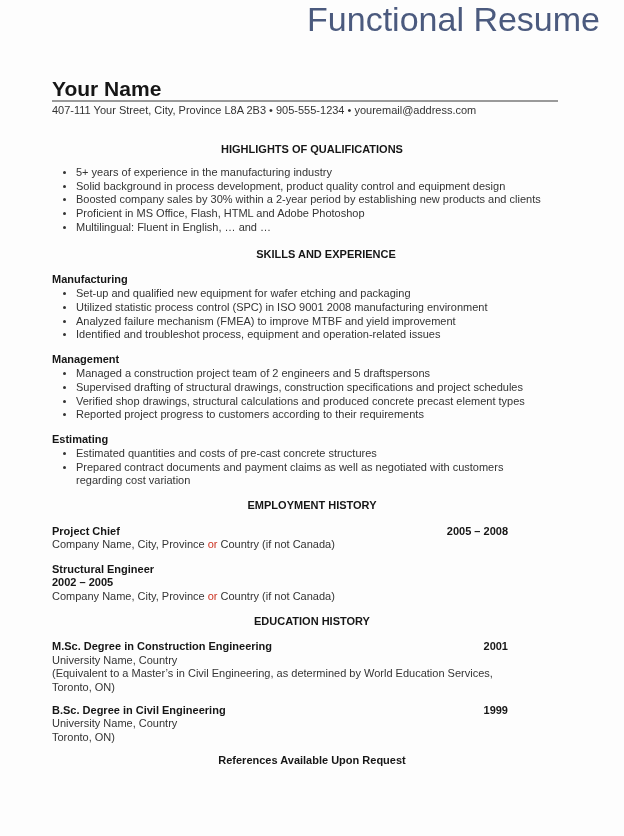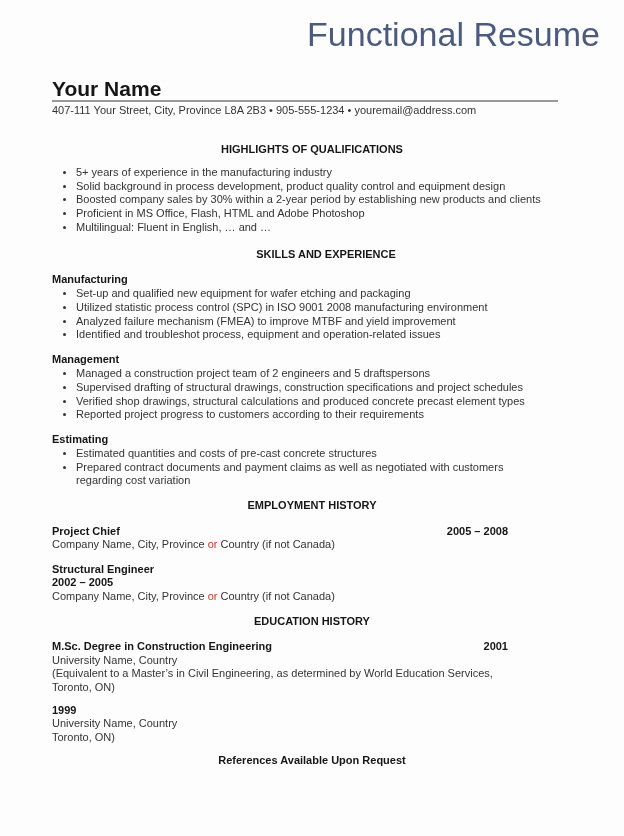--- a/index.html
+++ b/index.html
@@ -9,21 +9,21 @@
     box-sizing:border-box;
     padding:0 66px 0 52px;
     background:#fdfdfd;
     font-family:"Liberation Sans", sans-serif;
     font-size:11px;
     line-height:13.6px;
     color:#343434;
     overflow:hidden;
   }
   .doc-title {
-    position:absolute; top:15px; right:24px;
+    position:absolute; top:0; right:24px;
     font-size:34px; line-height:38px;
     color:var(--accent,#4b5a7e);
     font-weight:400;
     letter-spacing:0px;
     white-space:nowrap;
   }
   h1.name {
     margin:78px 0 0 0;
     font-size:21px; line-height:22px;
     font-weight:bold; color:#161616;
@@ -136,20 +136,21 @@
 
   <div class="row mt12">
     <span>M.Sc. Degree in Construction Engineering</span>
     <span>2001</span>
   </div>
   <div class="plain">University Name, Country</div>
   <div class="plain">(Equivalent to a Master’s in Civil Engineering, as determined by World Education Services,</div>
   <div class="plain">Toronto, ON)</div>
 
   <div class="row mt9">
+    <span>B.Sc. Degree in Civil Engineering</span>
     <span>1999</span>
   </div>
   <div class="plain">University Name, Country</div>
   <div class="plain">Toronto, ON)</div>
 
   <div class="references">References Available Upon Request</div>
 
 </div>
 
 </body></html>

